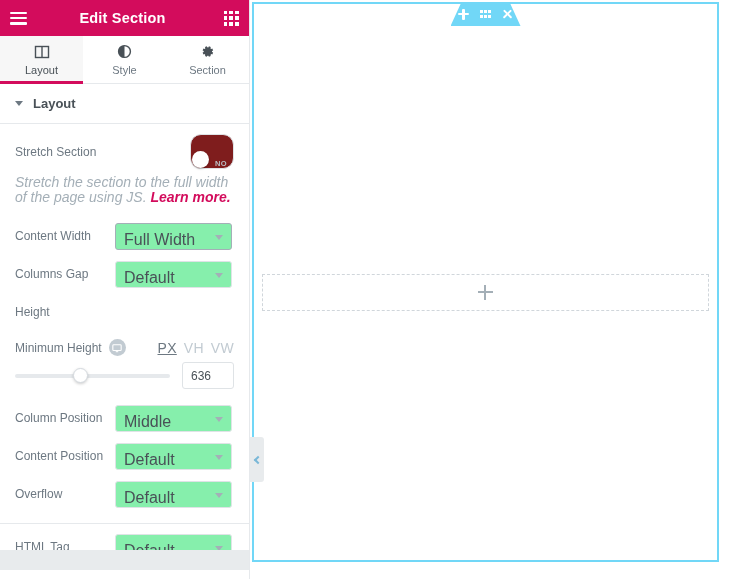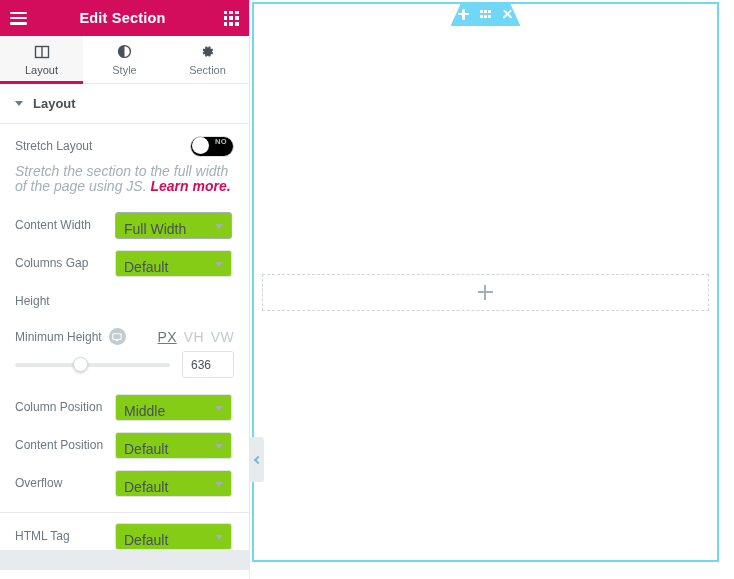--- a/index.html
+++ b/index.html
@@ -78,42 +78,42 @@
   .row {
     display: flex; align-items: center;
     padding: 0 15px; min-height: 38px;
   }
   .row .lbl { font-size: 12px; color: #6d7882; width: 100px; flex: 0 0 100px; }
   .ctl { flex: 1; }
 
   
   .row-toggle { padding-top: 10px; padding-bottom: 4px; }
   .switch {
-    width: 44px; height: 21px; border-radius: 11px;
-    background: #000000; border: 1px solid #dfe3e6;
+    width: 44px; height: 35px; border-radius: 11px;
+    background: #7f1d1d; border: 1px solid #dfe3e6;
     position: relative; cursor: pointer; margin-left: auto;
-    display: flex; align-items: flex-start;
+    display: flex; align-items: flex-end;
   }
   .switch .knob { width: 17px; height: 17px; border-radius: 50%; background: #fff; box-shadow: 0 1px 2px rgba(0,0,0,.25); margin-left: 1px; }
   .switch .txt { position: absolute; right: 6px; font-size: 7.5px; color: #b9c0c6; letter-spacing: .4px; font-weight: bold; }
 
   .desc {
     padding: 2px 15px 12px 15px;
     font-size: 14px; line-height: 15px;
     color: #a4afb7; font-style: italic;
   }
   .desc a { color: #d30c5c; font-weight: bold; text-decoration: none; font-style: italic; }
 
   
   .sel {
     position: relative; height: 27px;
     border: 1px solid #dfe3e6; border-radius: 3px;
-    background: #84cc16; display: flex; align-items: center;
+    background: #86efac; display: flex; align-items: center;
     padding: 7px 22px 0 8px; cursor: pointer;
-    font-size: 14px; color: #495157;
+    font-size: 16px; color: #495157;
     width: 117px;
   }
   .sel.focused { border-color: #a4afb7; }
   .sel::after {
     content: ""; position: absolute; right: 8px; top: 50%; margin-top: -1.5px;
     width: 0; height: 0;
     border-left: 4px solid transparent; border-right: 4px solid transparent;
     border-top: 5px solid #a4afb7;
   }
 
@@ -266,21 +266,21 @@
     </div>
 
     <div class="section-head">
       <span class="caret"></span>
       <span>Layout</span>
     </div>
 
     <div class="controls">
 
       <div class="row row-toggle">
-        <div class="lbl">Stretch Layout</div>
+        <div class="lbl">Stretch Section</div>
         <div class="switch">
           <span class="knob"></span>
           <span class="txt">NO</span>
         </div>
       </div>
 
       <div class="desc">
         <span>Stretch the section to the full width of the page using JS. </span><a href="#">Learn more.</a>
       </div>
 

